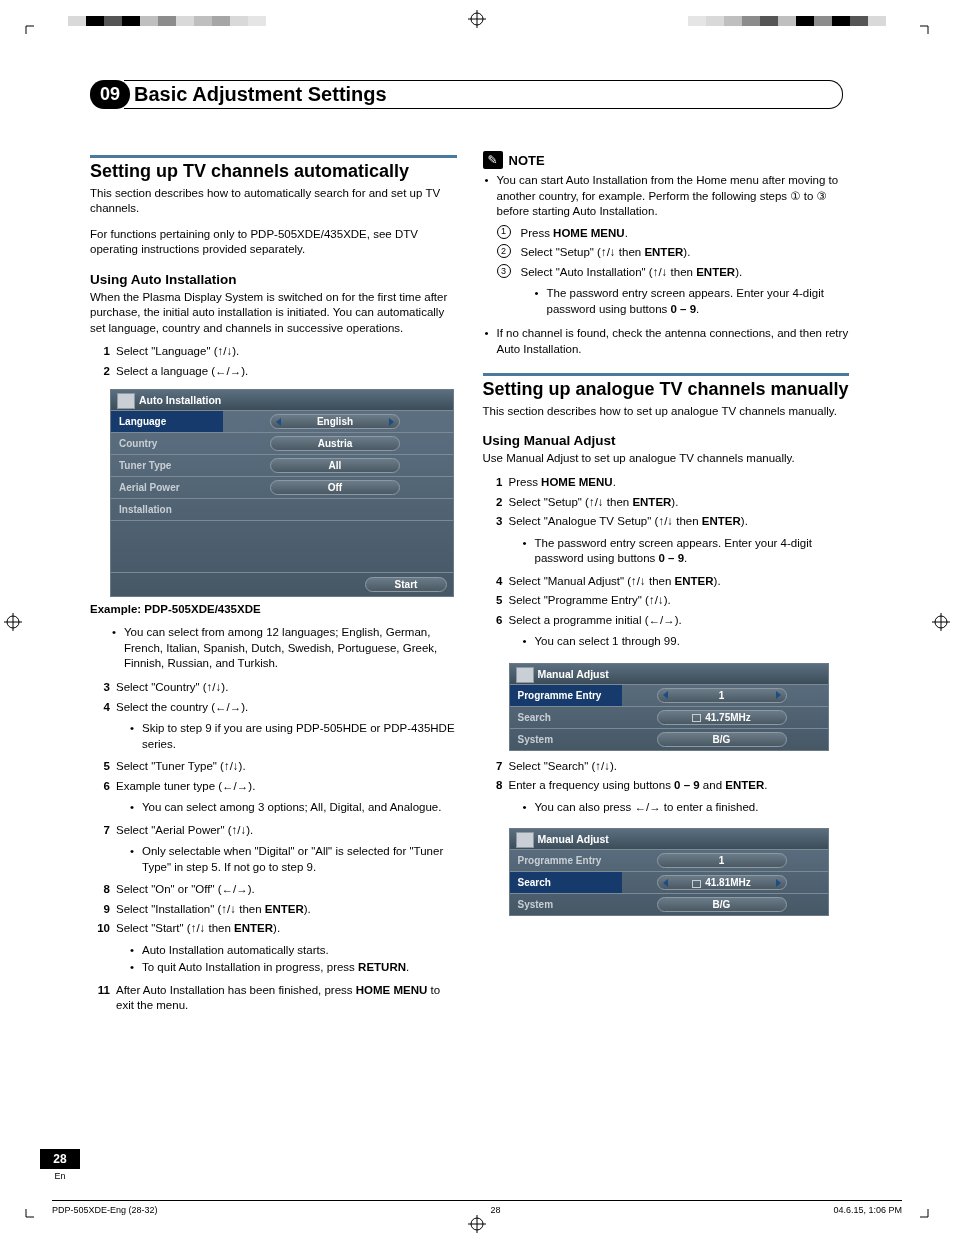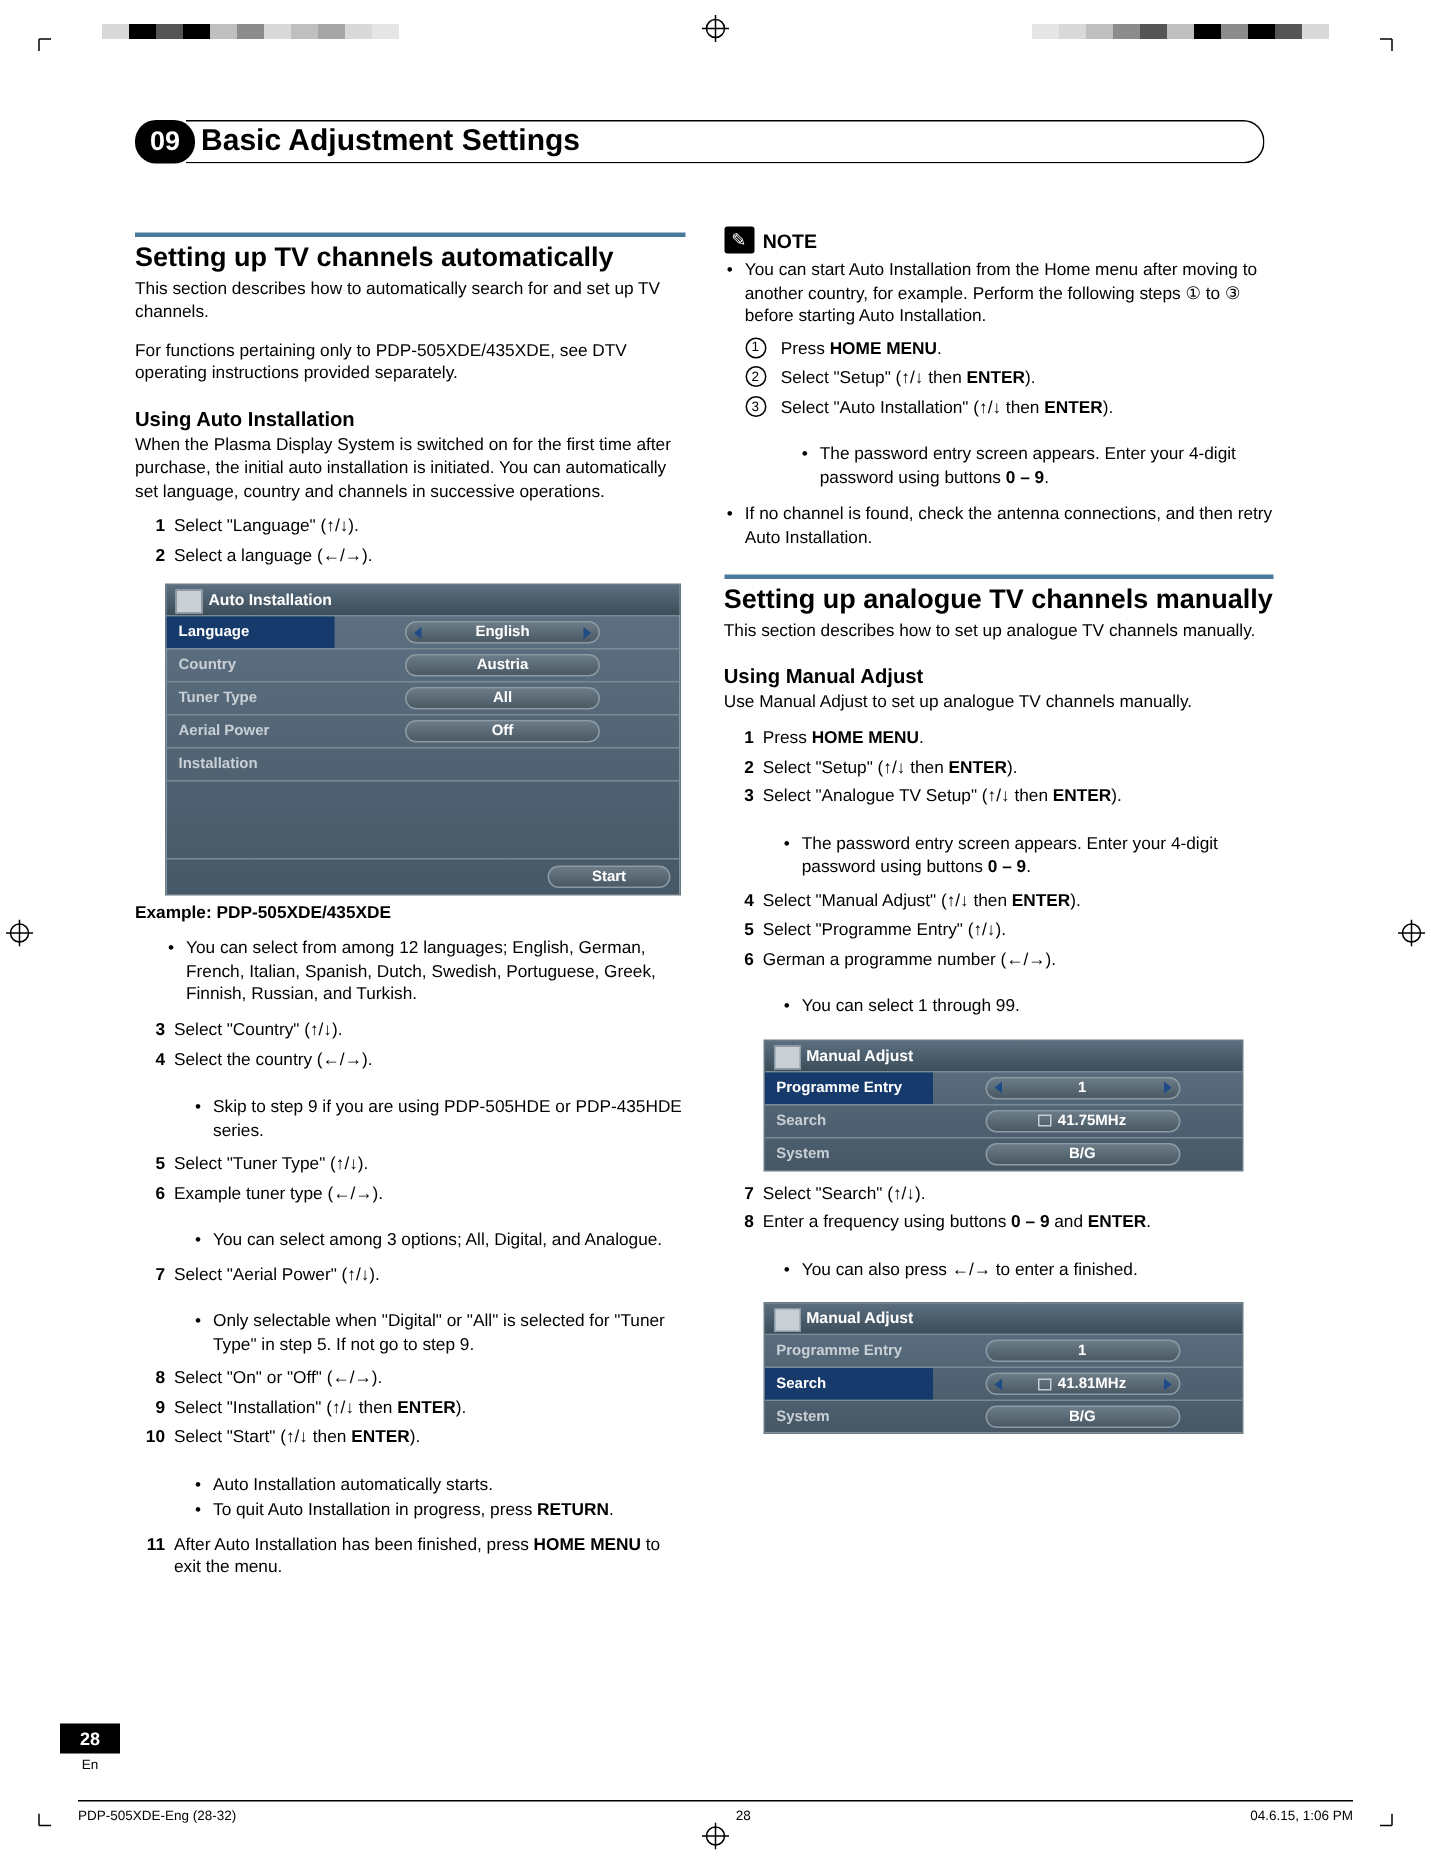--- a/index.html
+++ b/index.html
@@ -49,21 +49,21 @@
   .col { flex:1; min-width:0; }
   h1.sec { font-size:18px; font-weight:bold; border-top:3px solid #4a7b9d; padding-top:4px; margin:6px 0 4px 0; line-height:1.1;}
   h2.sub { font-size:13.5px; font-weight:bold; color:#000; margin:14px 0 2px 0;}
   p { font-size:11.5px; line-height:1.35; margin:3px 0;}
   ol.steps { list-style:none; padding:0; margin:6px 0; counter-reset:step; }
   ol.steps > li { position:relative; padding:2px 0 2px 26px; font-size:11.5px; line-height:1.35;}
   ol.steps > li .num { position:absolute; left:0; top:2px; font-weight:bold; width:20px; text-align:right;}
   ul.bul { list-style:none; padding:0; margin:3px 0 3px 0;}
   ul.bul > li { position:relative; padding-left:14px; font-size:11.5px; line-height:1.35; margin:2px 0;}
   ul.bul > li::before { content:"•"; position:absolute; left:2px; top:0;}
-  ul.sub { margin-left:12px; margin-top:16px;}
+  ul.sub { margin-left:12px; margin-top:6px;}
   b { font-weight:bold; }
   .osd {
     margin:8px 0 4px 20px;
     width:344px;
     border:1px solid #6a7b85;
     background:linear-gradient(#5f7284,#465866);
     font-size:10px;
     color:#d7dde2;
   }
   .osd-header {
@@ -330,21 +330,21 @@
       <ol class="steps">
         <li><span class="num">1</span><span>Press </span><b>HOME MENU</b><span>.</span></li>
         <li><span class="num">2</span><span>Select "Setup" (↑/↓ then </span><b>ENTER</b><span>).</span></li>
         <li><span class="num">3</span><span>Select "Analogue TV Setup" (↑/↓ then </span><b>ENTER</b><span>).</span>
           <ul class="bul sub">
               <li><span>The password entry screen appears. Enter your 4-digit password using buttons </span><b>0 – 9</b><span>.</span></li>
             </ul>
         </li>
         <li><span class="num">4</span><span>Select "Manual Adjust" (↑/↓ then </span><b>ENTER</b><span>).</span></li>
         <li><span class="num">5</span><span>Select "Programme Entry" (↑/↓).</span></li>
-        <li><span class="num">6</span><span>German a programme number (←/→).</span>
+        <li><span class="num">6</span><span>Select a programme initial (←/→).</span>
           <ul class="bul sub">
               <li>You can select 1 through 99.</li>
             </ul>
         </li>
       </ol>
 
       <div class="osd" style="margin-left:26px; width:320px;">
         <div class="osd-header">Manual Adjust</div>
         <div class="osd-row sel">
           <div class="label">Programme Entry</div>

